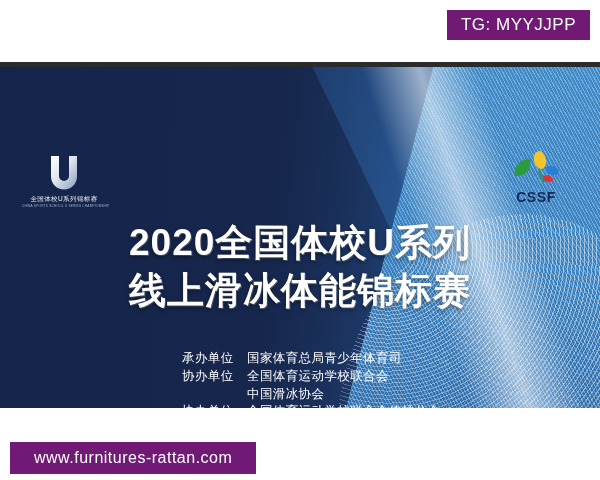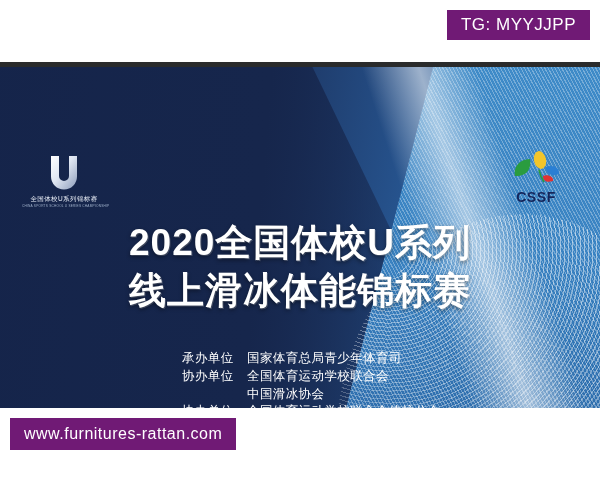--- a/index.html
+++ b/index.html
@@ -29,23 +29,23 @@
   }
   #wm-top {
     right: 10px;
     top: 10px;
     height: 30px;
     padding: 0 14px;
     font-size: 17px;
   }
   #wm-bottom {
     left: 10px;
-    top: 418px;
+    top: 442px;
     height: 32px;
-    padding: 0 14px;
+    padding: 0 24px;
     font-size: 16px;
   }
 
   
   #banner {
     position: absolute;
     left: 0;
     top: 62px;
     width: 600px;
     height: 346px;

